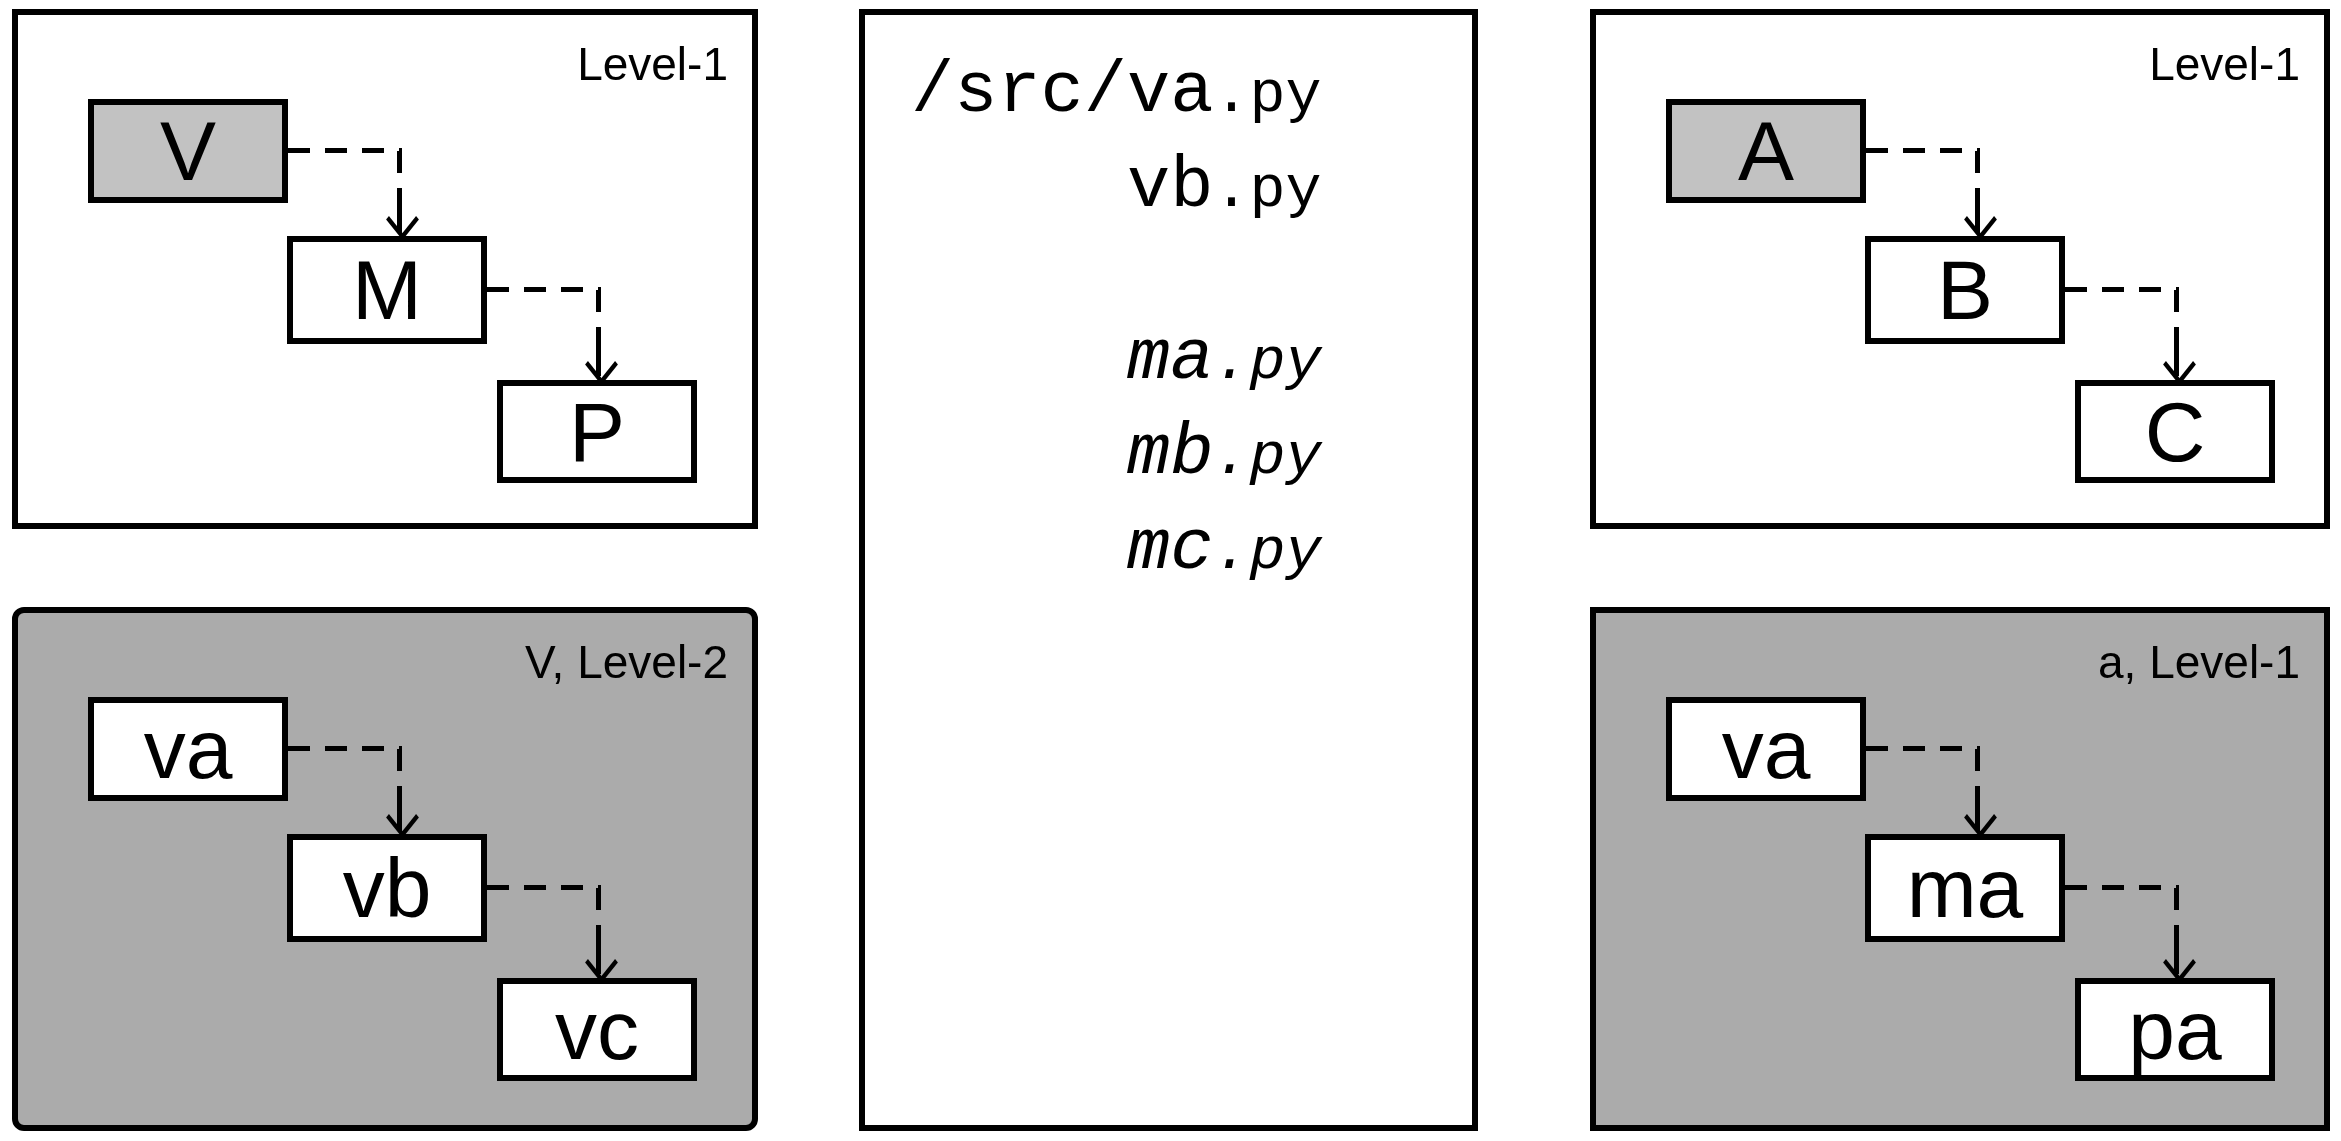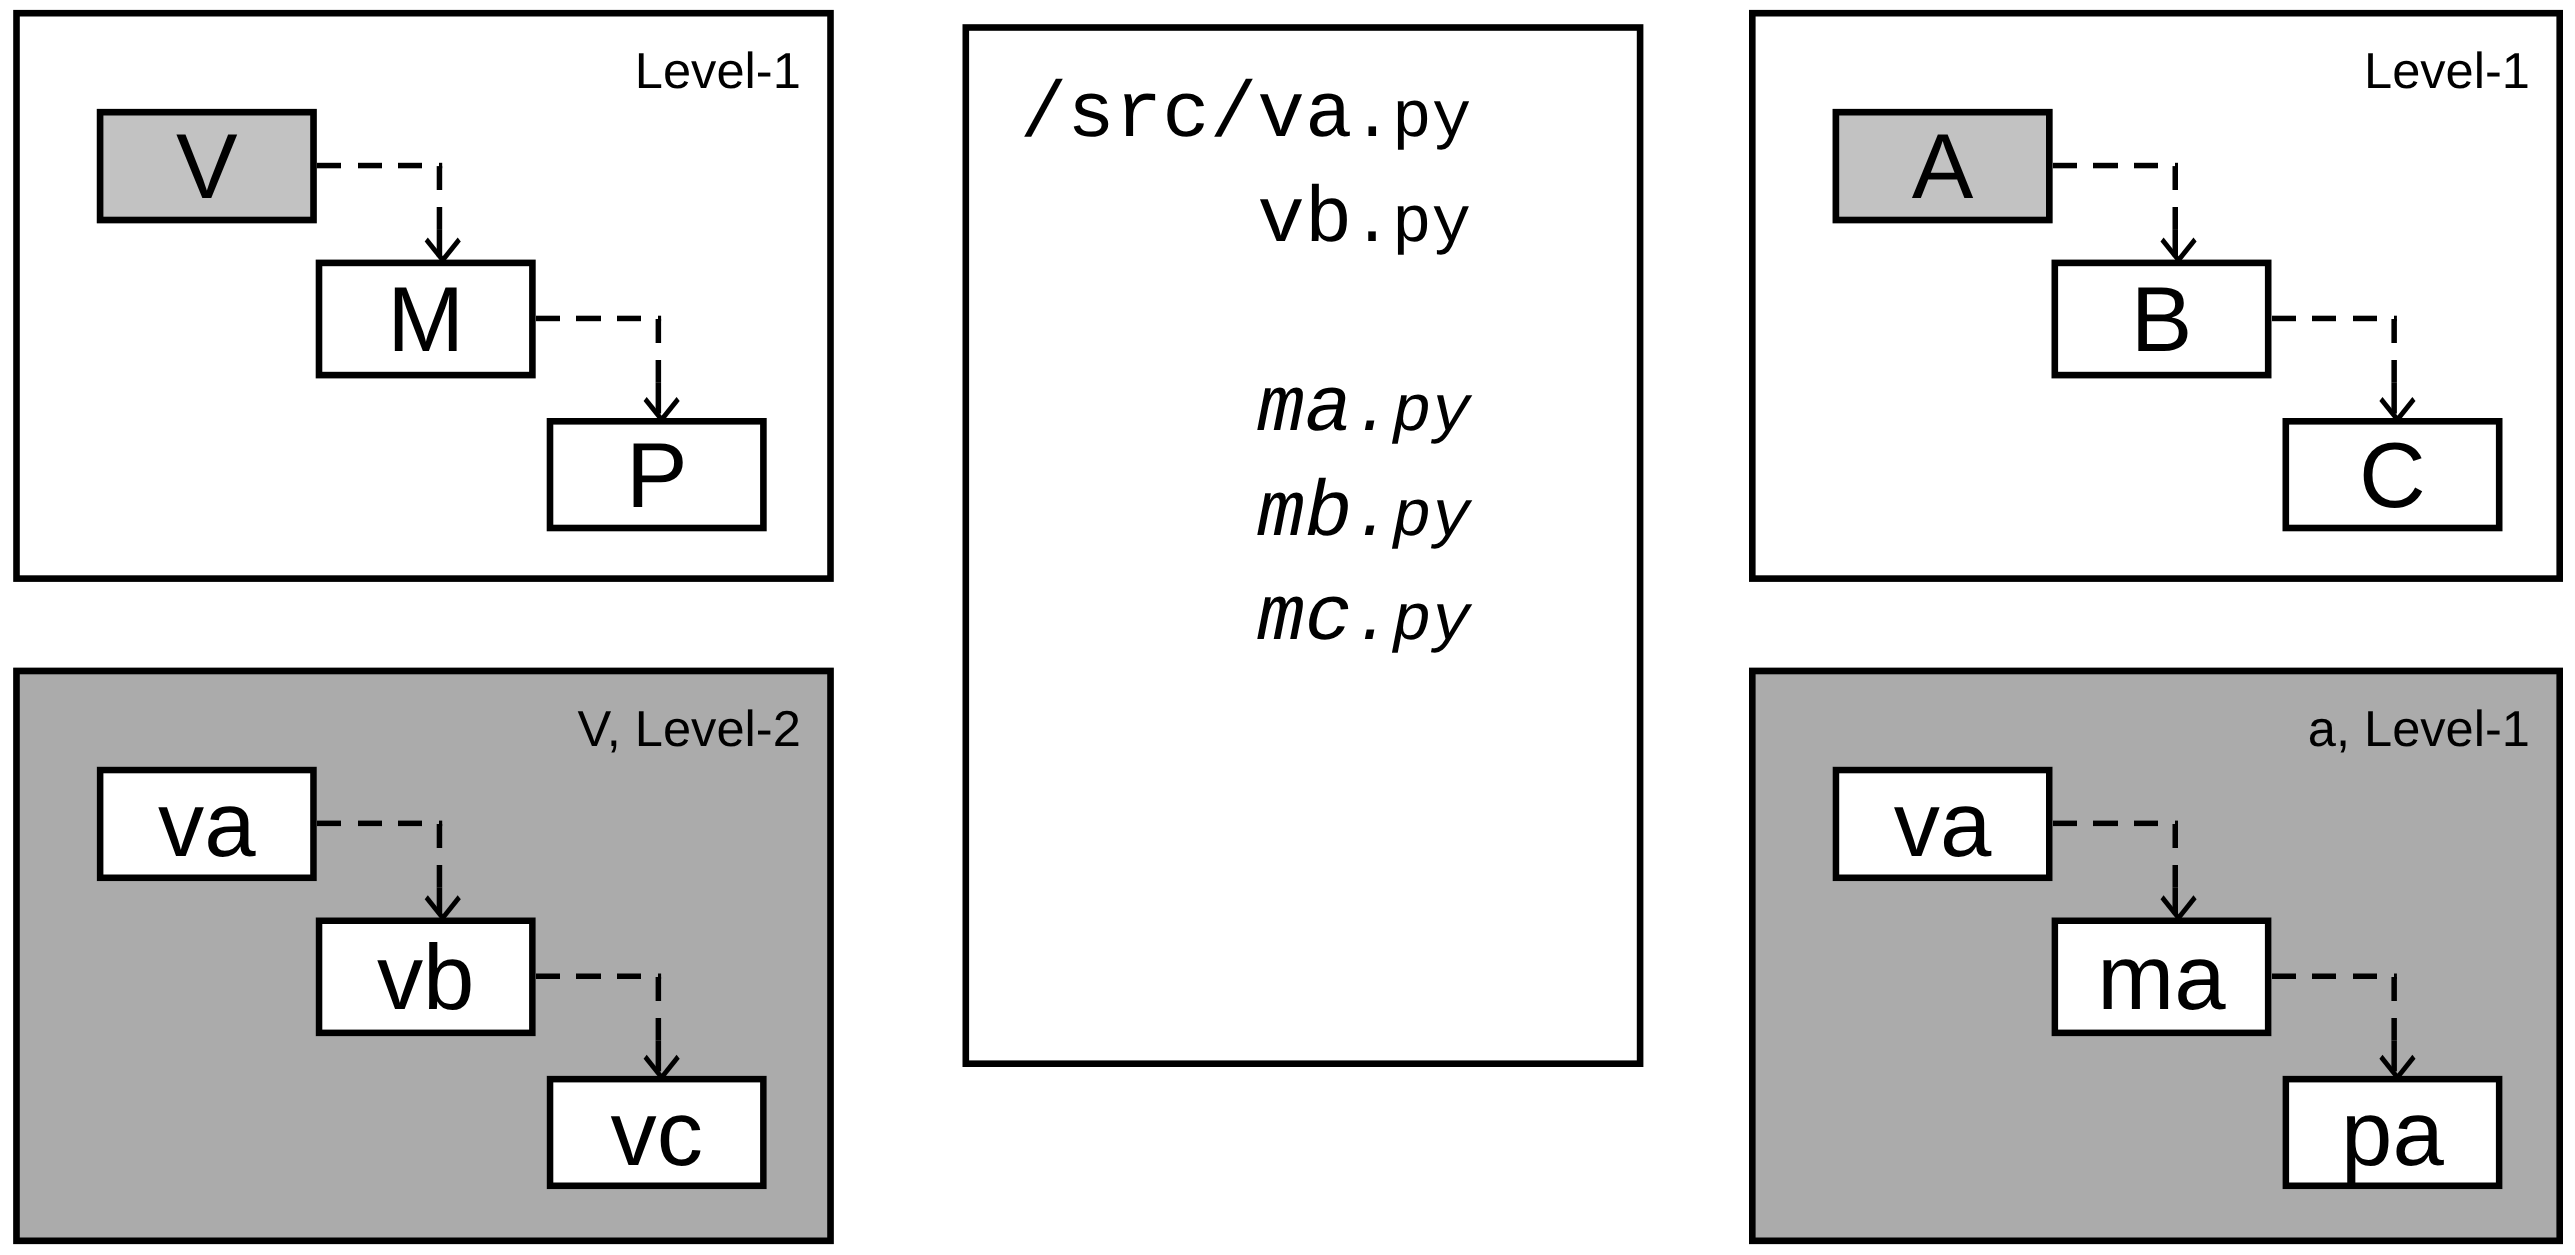--- a/index.html
+++ b/index.html
@@ -7,24 +7,24 @@
     width:2341px; height:1141px; position:relative; background:#ffffff;
     font-family:"Liberation Sans", sans-serif; color:#000;
     overflow:hidden;
   }
   .panel {
     position:absolute; background:#ffffff; border:6px solid #000000;
     box-sizing:border-box;
   }
   .panel.gray { background:#ababab; }
   #panel-tl { left:12px;  top:9px;   width:746px; height:520px; }
-  #panel-bl { left:12px;  top:607px; width:746px; height:524px; }
+  #panel-bl { left:12px;  top:607px; width:746px; height:524px;border-radius:12px; }
   #panel-tr { left:1590px;top:9px;   width:740px; height:520px; }
   #panel-br { left:1590px;top:607px; width:740px; height:524px; }
-  #panel-center { left:859px; top:22px; width:619px; height:948px;margin-left:16px; }
+  #panel-center { left:859px; top:9px; width:619px; height:1122px; }
 
   .panel-label {
     position:absolute; top:26px; right:24px;
     font-size:46px; line-height:1; letter-spacing:0;
   }
 
   .node {
     position:absolute; box-sizing:border-box; width:200px;
     border:6px solid #000000; background:#ffffff;
     display:flex; align-items:center; justify-content:center;

